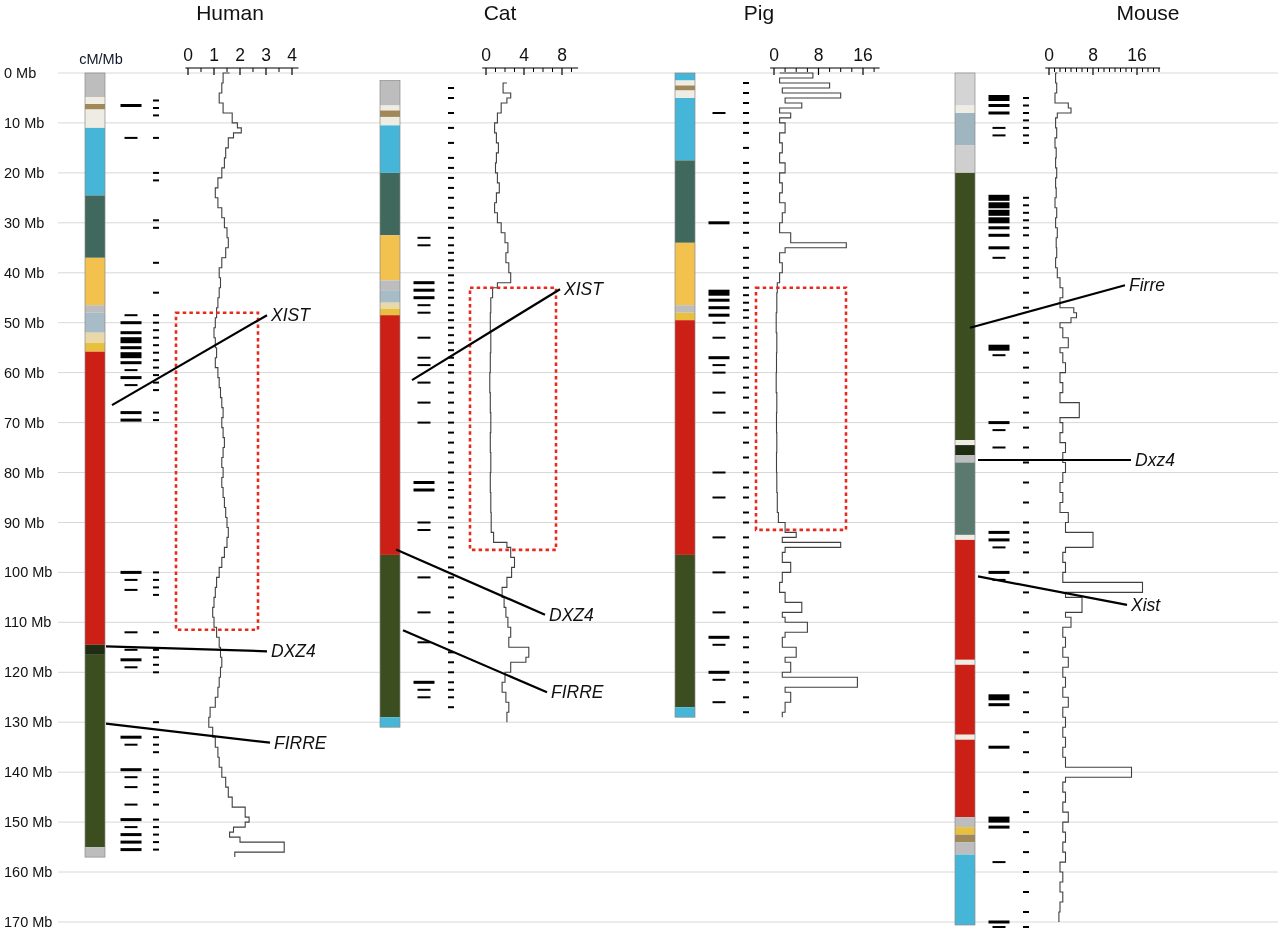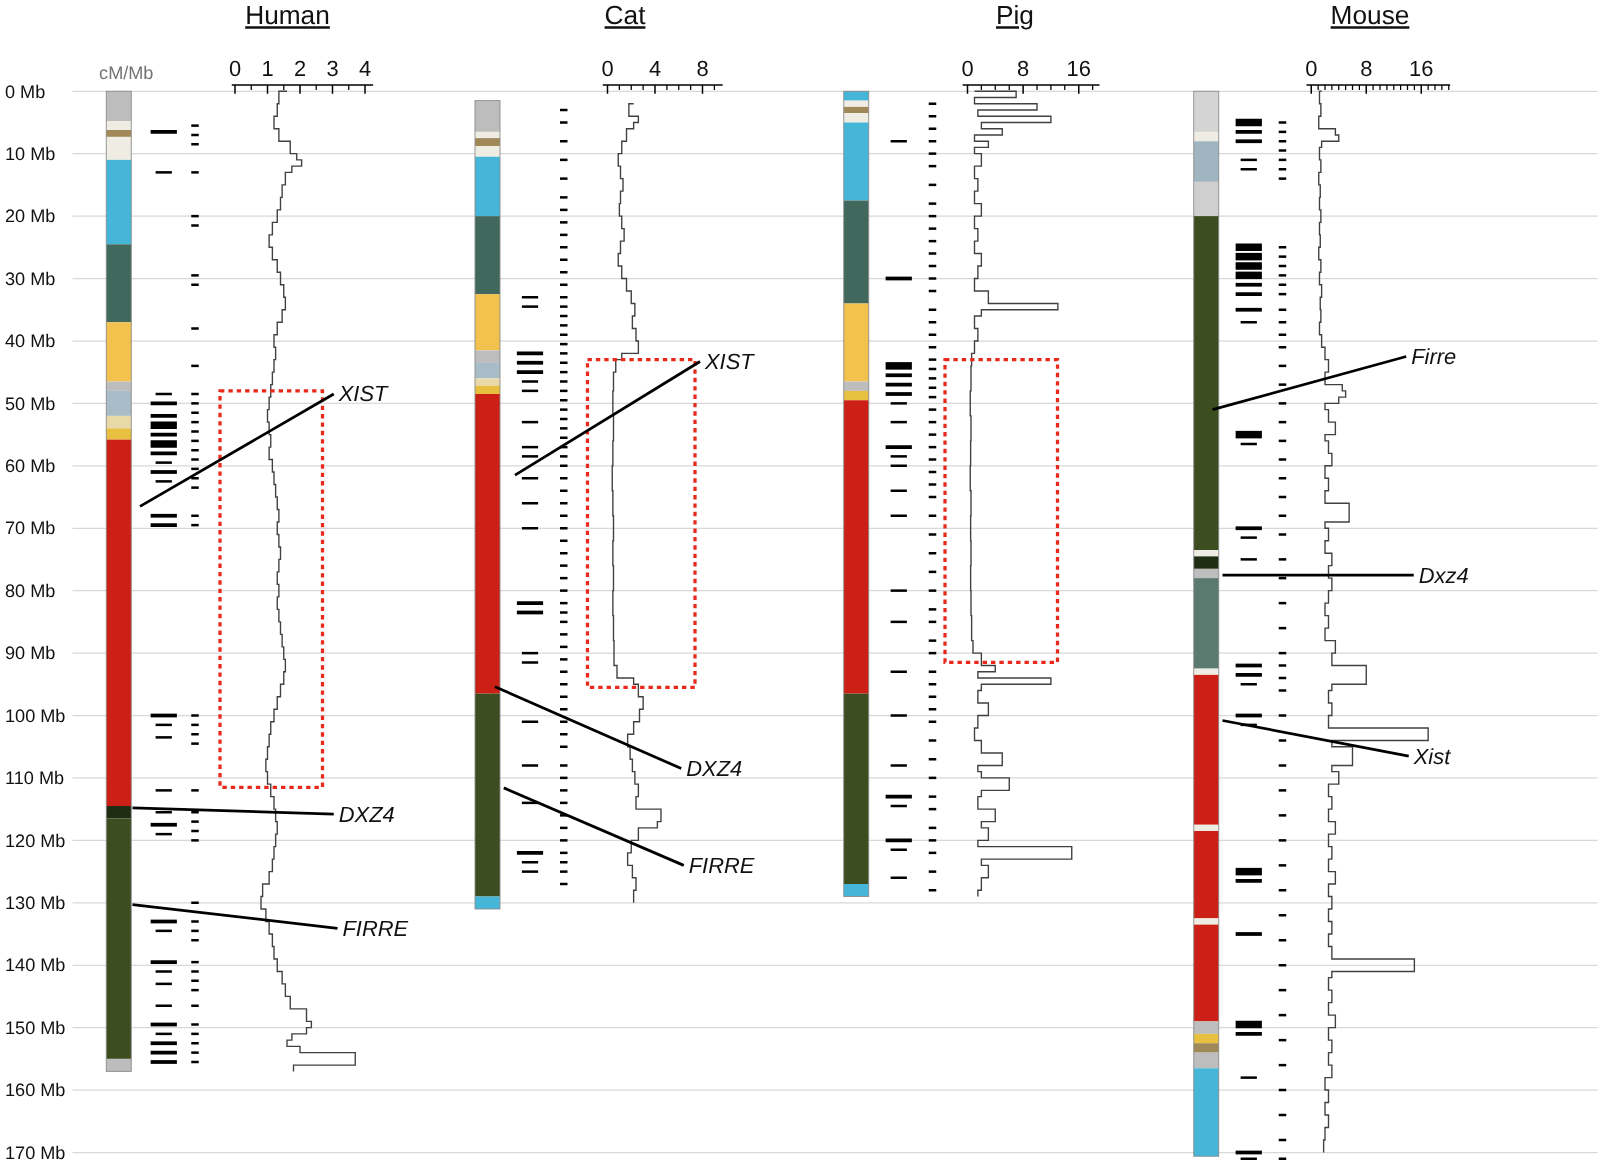--- a/index.html
+++ b/index.html
@@ -2,26 +2,26 @@
 <html><head>
 <meta charset="utf-8">
 <style>
   html,body{margin:0;padding:0;background:#ffffff;}
   .figure{
     position:relative;width:1280px;height:931px;background:#ffffff;
     font-family:"Liberation Sans", sans-serif;color:#111;overflow:hidden;
   }
   .sp-title{
     position:absolute;top:1px;transform:translateX(-50%);
-    font-size:21px;color:#111;white-space:nowrap;text-decoration:underline;
+    font-size:21px;color:#111;white-space:nowrap;
   }
-  .t0{left:230px}.t1{left:500px}.t2{left:812px}.t3{left:1096px}
+  .t0{left:230px}.t1{left:500px}.t2{left:759px}.t3{left:1148px}
   .unit-label{
     position:absolute;left:101px;top:51px;transform:translateX(-50%);
-    font-size:14.5px;color:#737373;white-space:nowrap;
+    font-size:14.5px;color:#0f172a;white-space:nowrap;
   }
   svg{position:absolute;left:0;top:0;}
   svg text{font-family:"Liberation Sans", sans-serif;fill:#111;}
 </style>
 </head>
 <body>
 
 <div class="figure">
   <svg id="fig" width="1280" height="931" viewBox="0 0 1280 931">
       <g>

